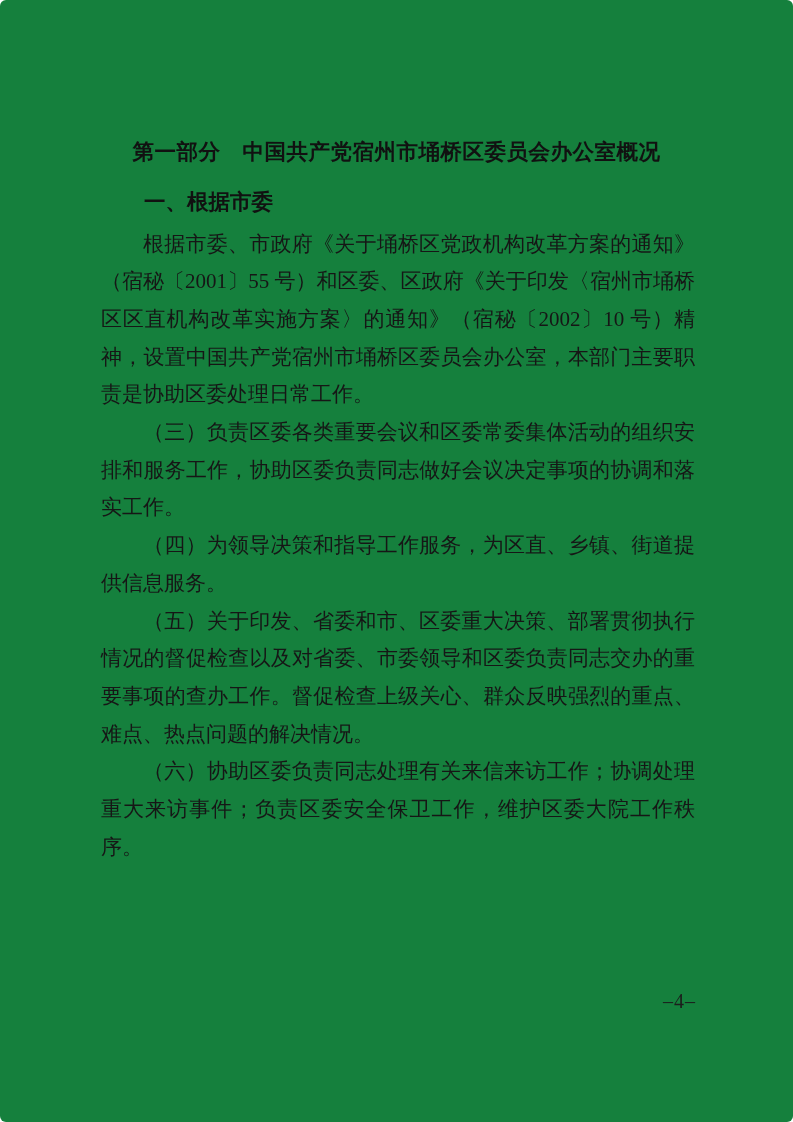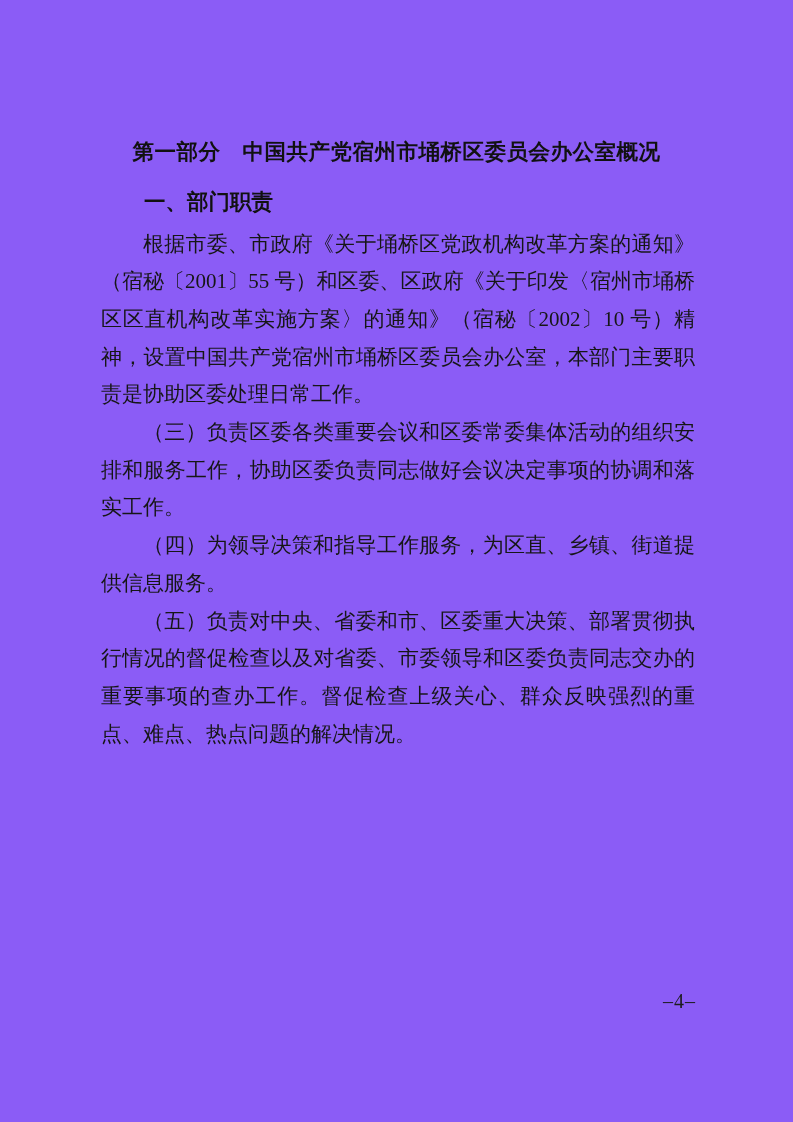--- a/index.html
+++ b/index.html
@@ -11,21 +11,22 @@
     width: 793px;
     height: 1122px;
     position: relative;
     overflow: hidden;
     font-family: "Liberation Serif", serif;
     color: #1a1a1a;
   }
   .page {
     position: absolute;
     inset: 0;
-    background: #8b5cf6;
+    background: #15803d;
+    border-radius: 6px;
   }
   .doc-title {
     position: absolute;
     top: 136px;
     left: 0;
     width: 100%;
     margin: 0;
     text-align: center;
     font-family: "Liberation Sans", sans-serif;
     font-weight: 700;
@@ -71,30 +72,31 @@
 </style>
 </head>
 <body>
 
 <div class="page">
 
   <h1 class="doc-title">第一部分　中国共产党宿州市埇桥区委员会办公室概况</h1>
 
   <div class="content">
 
-    <h2 class="section-heading">一、部门职责</h2>
+    <h2 class="section-heading">一、根据市委</h2>
 
     <p>根据市委、市政府《关于埇桥区党政机构改革方案的通知》（宿秘〔2001〕55 号）和区委、区政府《关于印发〈宿州市埇桥区区直机构改革实施方案〉的通知》（宿秘〔2002〕10 号）精神，设置中国共产党宿州市埇桥区委员会办公室，本部门主要职责是协助区委处理日常工作。</p>
 
 
 
     <p>（三）负责区委各类重要会议和区委常委集体活动的组织安排和服务工作，协助区委负责同志做好会议决定事项的协调和落实工作。</p>
 
     <p>（四）为领导决策和指导工作服务，为区直、乡镇、街道提供信息服务。</p>
 
-    <p>（五）负责对中央、省委和市、区委重大决策、部署贯彻执行情况的督促检查以及对省委、市委领导和区委负责同志交办的重要事项的查办工作。督促检查上级关心、群众反映强烈的重点、难点、热点问题的解决情况。</p>
+    <p>（五）关于印发、省委和市、区委重大决策、部署贯彻执行情况的督促检查以及对省委、市委领导和区委负责同志交办的重要事项的查办工作。督促检查上级关心、群众反映强烈的重点、难点、热点问题的解决情况。</p>
 
+    <p>（六）协助区委负责同志处理有关来信来访工作；协调处理重大来访事件；负责区委安全保卫工作，维护区委大院工作秩序。</p>
 
   </div>
 
   <div class="page-number">–4–</div>
 
 </div>
 
 </body></html>

